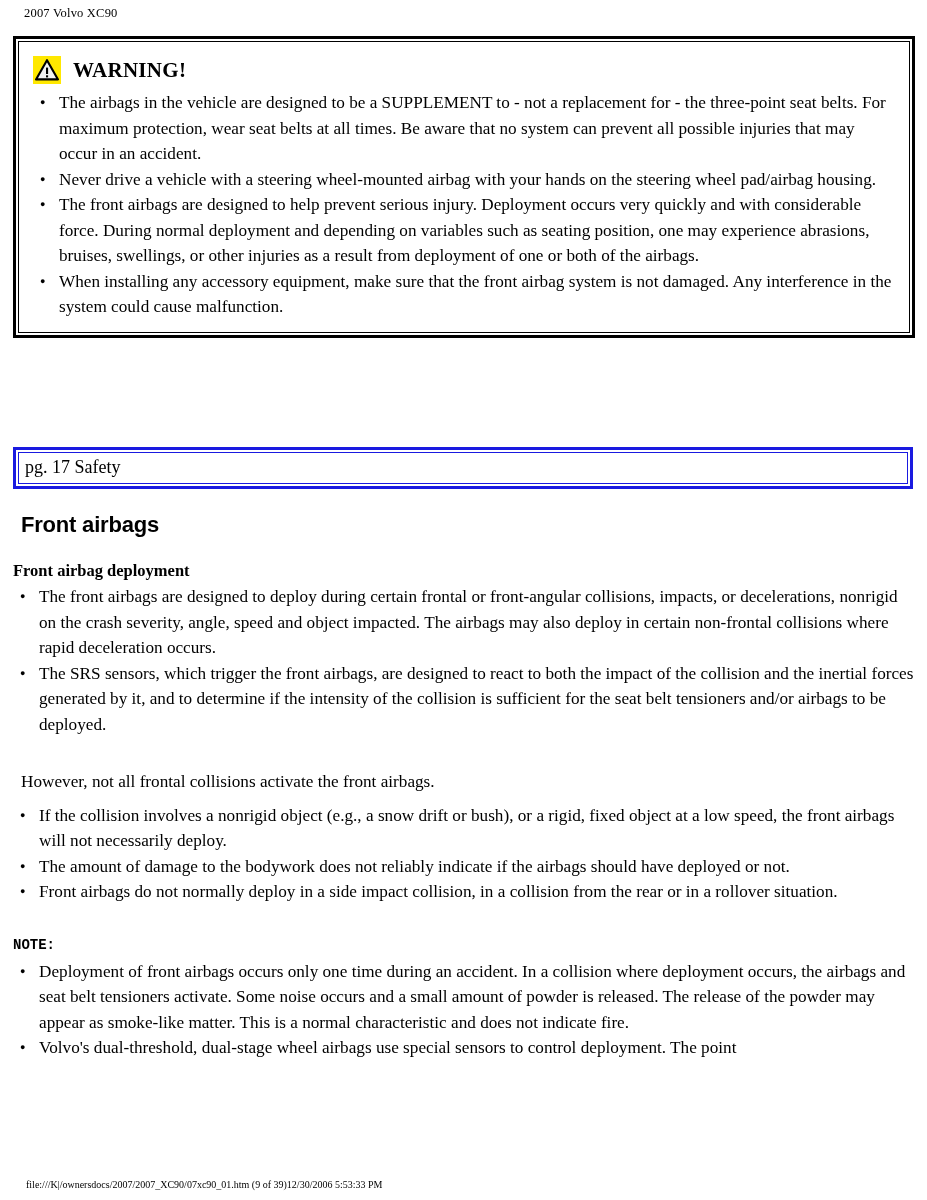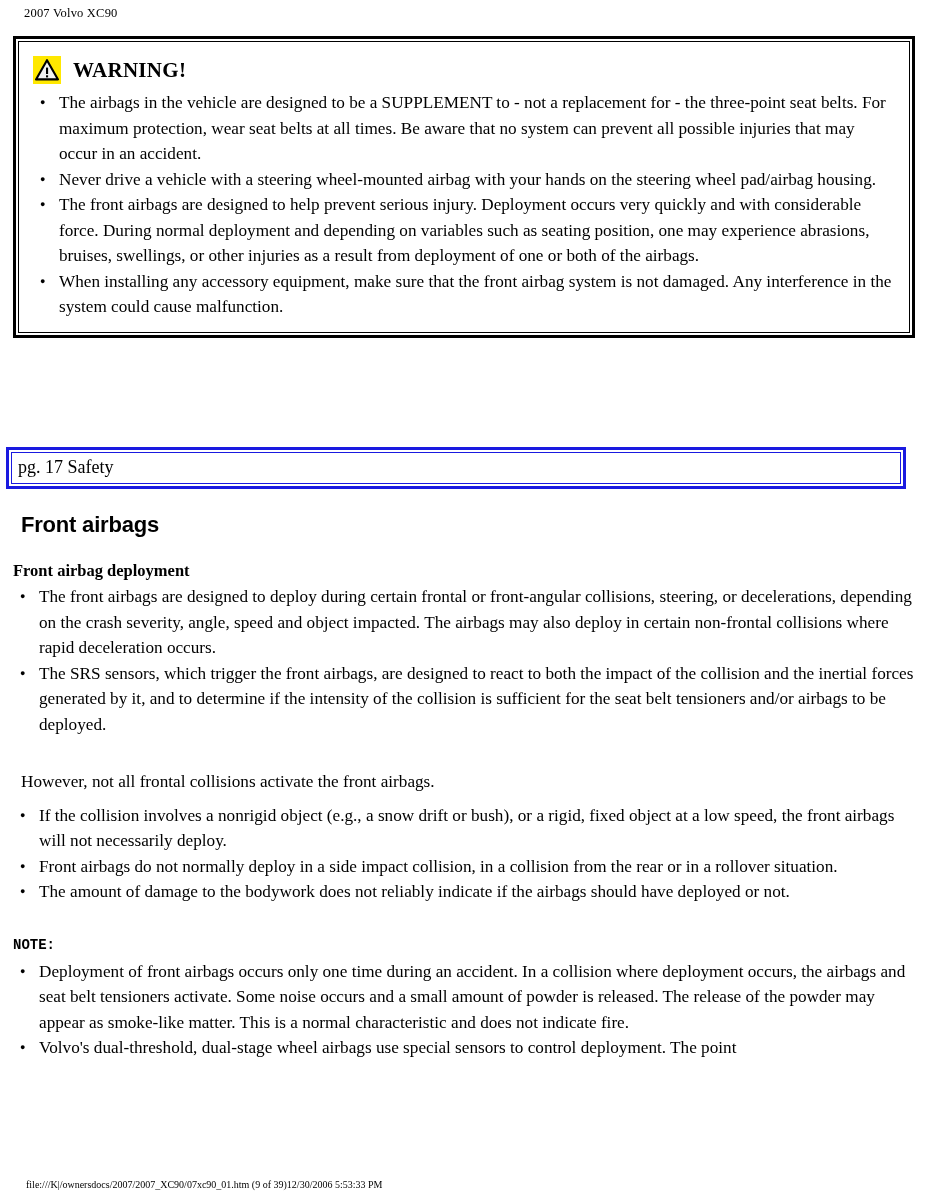--- a/index.html
+++ b/index.html
@@ -108,21 +108,21 @@
     font-family: "Liberation Serif", "DejaVu Serif", serif;
     font-size: 17.2px;
     line-height: 25.5px;
     margin: 8px;
   }
 
   
   .pageref-box {
     position: absolute;
     top: 447px;
-    left: 6px;
+    left: 13px;
     width: 900px;
     box-sizing: border-box;
     border: 3px solid #1a1ae0;
     background: #ffffff;
     padding: 2px;
   }
   .pageref-inner {
     border: 1px solid #1a1ae0;
     padding: 3px 6px 5px 6px;
     box-sizing: border-box;
@@ -220,32 +220,32 @@
     </div>
   </div>
 
   <div class="content">
 
     <h1 class="section-title">Front airbags</h1>
 
     <div class="sub-head">Front airbag deployment</div>
 
     <ul class="bullets">
-      <li class="bullet-item">The front airbags are designed to deploy during certain frontal or front-angular collisions, steering, or decelerations, depending on the crash severity, angle, speed and object impacted. The airbags may also deploy in certain non-frontal collisions where rapid deceleration occurs.</li>
+      <li class="bullet-item">The front airbags are designed to deploy during certain frontal or front-angular collisions, impacts, or decelerations, nonrigid on the crash severity, angle, speed and object impacted. The airbags may also deploy in certain non-frontal collisions where rapid deceleration occurs.</li>
       <li class="bullet-item">The SRS sensors, which trigger the front airbags, are designed to react to both the impact of the collision and the inertial forces generated by it, and to determine if the intensity of the collision is sufficient for the seat belt tensioners and/or airbags to be deployed.</li>
     </ul>
 
     <div class="gap"></div>
 
     <p class="plain-para">However, not all frontal collisions activate the front airbags.</p>
 
     <ul class="bullets">
       <li class="bullet-item">If the collision involves a nonrigid object (e.g., a snow drift or bush), or a rigid, fixed object at a low speed, the front airbags will not necessarily deploy.</li>
+      <li class="bullet-item">The amount of damage to the bodywork does not reliably indicate if the airbags should have deployed or not.</li>
       <li class="bullet-item">Front airbags do not normally deploy in a side impact collision, in a collision from the rear or in a rollover situation.</li>
-      <li class="bullet-item">The amount of damage to the bodywork does not reliably indicate if the airbags should have deployed or not.</li>
     </ul>
 
     <div class="gap"></div>
 
     <div class="note-head">NOTE:</div>
 
     <ul class="bullets">
       <li class="bullet-item">Deployment of front airbags occurs only one time during an accident. In a collision where deployment occurs, the airbags and seat belt tensioners activate. Some noise occurs and a small amount of powder is released. The release of the powder may appear as smoke-like matter. This is a normal characteristic and does not indicate fire.</li>
       <li class="bullet-item">Volvo's dual-threshold, dual-stage wheel airbags use special sensors to control deployment. The point</li>
     </ul>

